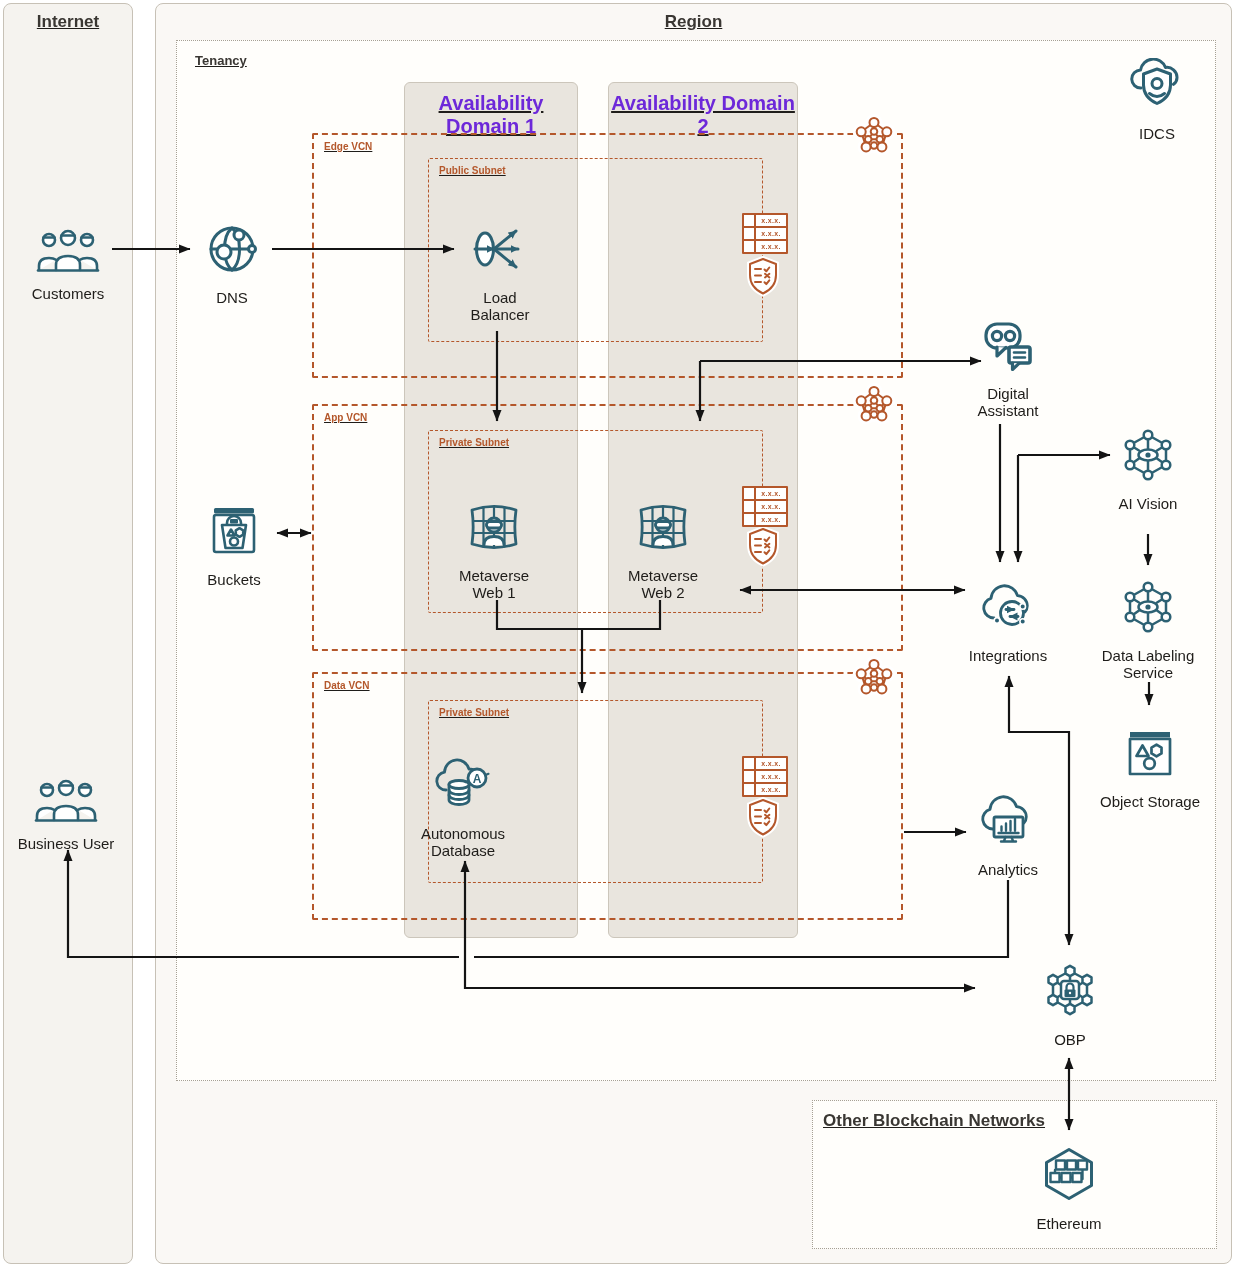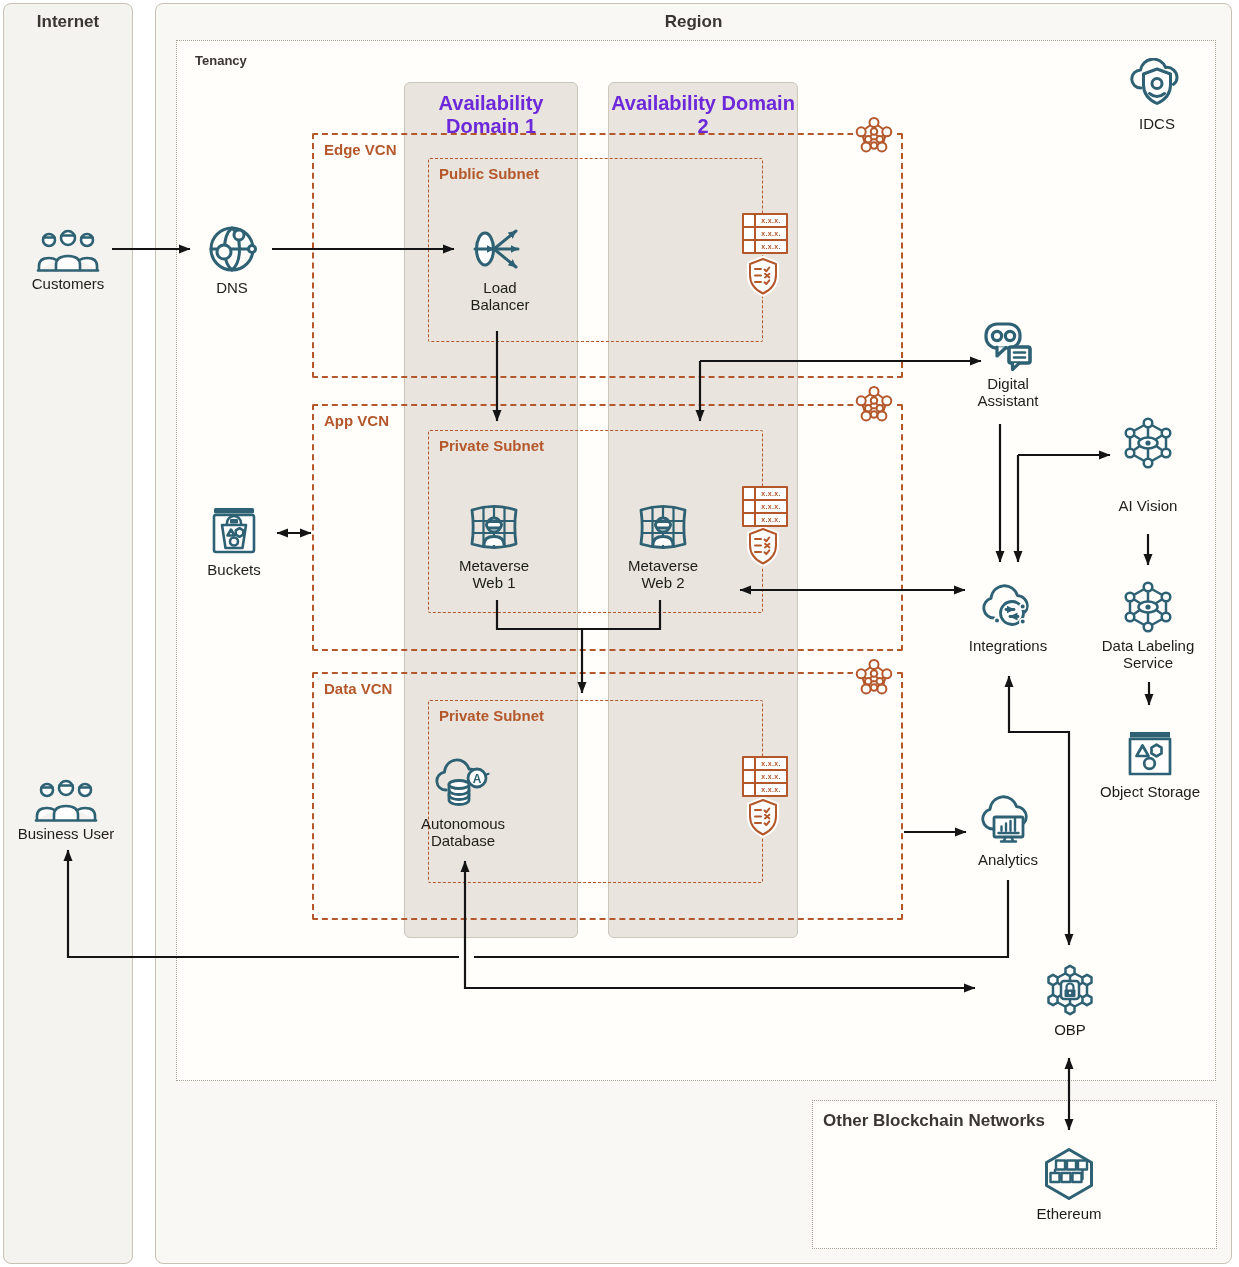--- a/index.html
+++ b/index.html
@@ -1,33 +1,33 @@
 <!DOCTYPE html>
 <html><head>
 <meta charset="utf-8">
 <style>
   html,body{margin:0;padding:0;background:#fff;}
   #canvas{position:relative;width:1239px;height:1267px;background:#fff;
           font-family:"Liberation Sans",sans-serif;color:#1f1d1a;overflow:hidden;}
-  .box{position:absolute;box-sizing:border-box;}
+  .box{position:absolute;box-sizing:border-box;text-decoration:underline;}
   .internet{left:3px;top:3px;width:130px;height:1261px;background:#f5f3ef;
             border:1px solid #c7c1b6;border-radius:8px;}
   .region{left:155px;top:3px;width:1077px;height:1261px;background:#faf8f5;
           border:1px solid #c7c1b6;border-radius:8px;}
   .tenancy{left:176px;top:40px;width:1040px;height:1041px;background:#fffefb;
            border:1px dotted #a6a094;}
   .adcol{top:82px;height:856px;background:#e9e5de;border:1px solid #ccc6bb;border-radius:6px;z-index:1;}
   .vcn{border:2px dashed #b4572b;border-radius:2px;z-index:2;}
   .subnet{border:1.5px dashed #b4572b;border-radius:2px;z-index:2;}
   .hdr{font-weight:bold;font-size:17px;color:#3a3733;text-align:center;margin-top:8px;}
   .hdr-left{font-weight:bold;font-size:13px;color:#3a3733;margin:12px 0 0 18px;}
   .adlbl{font-weight:bold;font-size:20px;color:#6d28d9;text-align:center;margin-top:9px;}
-  .vcnlbl{font-weight:bold;font-size:15px;color:#b4572b;margin:6px 0 0 10px;}
+  .vcnlbl{font-weight:bold;font-size:10px;color:#b4572b;margin:6px 0 0 10px;}
   .node{position:absolute;display:flex;flex-direction:column;align-items:center;z-index:5;}
-  .node .lbl{font-size:15px;line-height:17px;text-align:center;margin-top:3px;color:#1f1d1a;}
+  .node .lbl{font-size:15px;line-height:17px;text-align:center;margin-top:13px;color:#1f1d1a;}
   .obn{left:812px;top:1100px;width:405px;height:149px;background:#fffefb;
        border:1px dotted #a6a094;z-index:2;}
   .obnlbl{font-weight:bold;font-size:17px;color:#3a3733;margin:10px 0 0 10px;}
   svg.overlay{position:absolute;left:0;top:0;z-index:3;}
   .rt{position:absolute;width:42px;background:#fff;border:2px solid #b4572b;border-radius:1px;z-index:4;}
   .rt-row{display:flex;height:11px;border-top:2px solid #b4572b;}
   .rt-row:first-child{border-top:none;}
   .rt-l{width:10px;border-right:2px solid #b4572b;}
   .rt-r{flex:1;display:flex;align-items:center;justify-content:center;
         font-size:7px;font-weight:bold;color:#b4572b;letter-spacing:.3px;}
@@ -342,21 +342,21 @@
         <circle cx="17" cy="18" r="4.6"></circle>
         <circle cx="30" cy="18" r="4.6"></circle>
         <rect x="29" y="29" width="21" height="16" rx="2" fill="#fff" stroke-width="3.6"></rect>
         <path d="M34,34.5 H45 M34,39.5 H45" stroke-width="2.6"></path>
         <path d="M32.5,45 V51.5 L39,45.4" fill="#fff"></path>
       </g>
     </svg>
     <div class="lbl">Digital Assistant</div>
   </div>
 
-  <div class="node" style="left:1118px;top:416px;width:60px;gap:24px;">
+  <div class="node" style="left:1118px;top:428px;width:60px;">
     <svg width="54" height="54" viewBox="0 0 54 54">
       <g fill="none" stroke="#2d6173" stroke-width="2.5" stroke-linecap="round" stroke-linejoin="round">
         <path d="M27,7 L45,17 V37 L27,47 L9,37 V17 Z"></path>
         <path d="M27,7 V21 M45,17 L36,22.5 M45,37 L36,30.5 M27,47 V33 M9,37 L18,30.5 M9,17 L18,22.5"></path>
         <ellipse cx="27" cy="27" rx="9.5" ry="5.5" fill="#fff"></ellipse>
         <circle cx="27" cy="27" r="2.6" fill="#2d6173" stroke="none"></circle>
         <circle cx="27" cy="7" r="4.3" fill="#fff"></circle>
           <circle cx="45" cy="17" r="4.3" fill="#fff"></circle>
         <circle cx="45" cy="37" r="4.3" fill="#fff"></circle>
           <circle cx="27" cy="47" r="4.3" fill="#fff"></circle>

